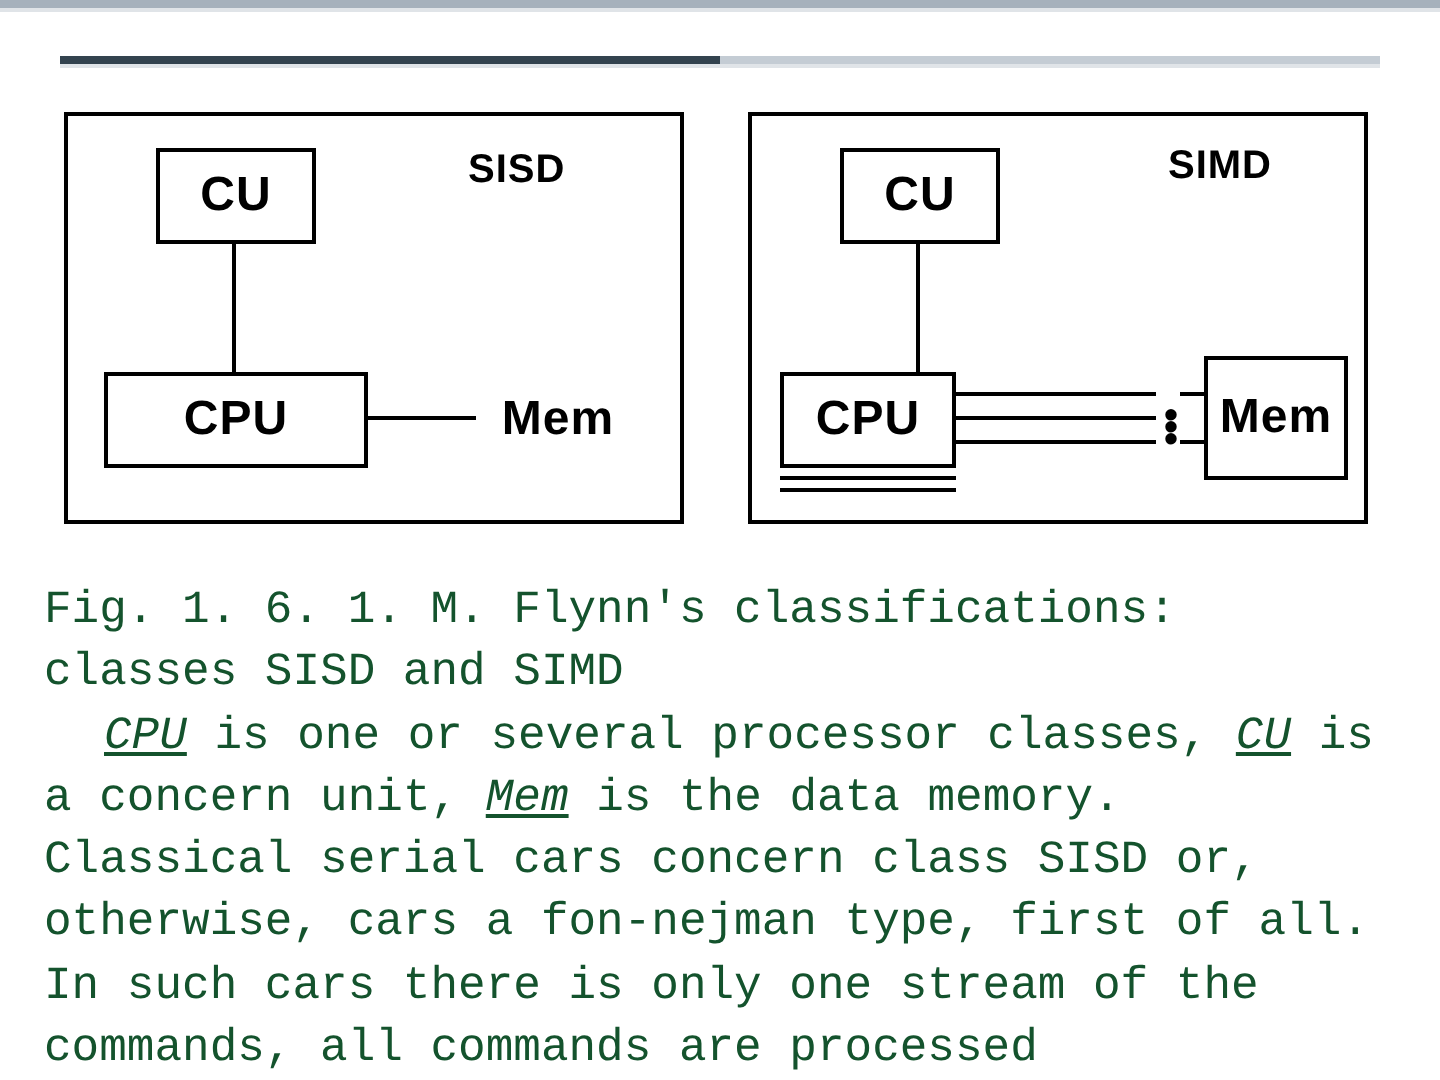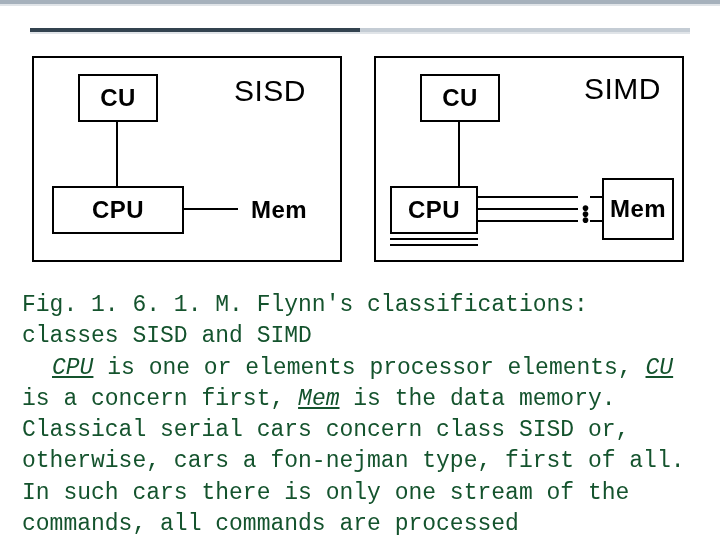--- a/index.html
+++ b/index.html
@@ -46,22 +46,22 @@
     background: #fff;
     font-weight: 900;
     font-size: 24px;
     display: flex;
     align-items: center;
     justify-content: center;
     letter-spacing: 0.5px;
   }
   .label-type {
     position: absolute;
-    font-weight: 400;
-    font-size: 30px;
+    font-weight: 700;
+    font-size: 20px;
     letter-spacing: 0.5px;
   }
 
   
   .l-cu   { left: 44px;  top: 16px;  width: 80px;  height: 48px; }
   .l-cpu  { left: 18px;  top: 128px; width: 132px; height: 48px; }
   .l-mem  { left: 202px; top: 128px; width: 86px;  height: 48px; border:none; }
   .l-sisd { left: 200px; top: 16px; }
 
   
@@ -149,15 +149,15 @@
     <div class="dots">
       <span>•</span>
         <span>•</span>
         <span>•</span>
     </div>
   </div>
 </div>
 
 <div class="caption">
   <span>Fig. 1. 6. 1. M. Flynn's classifications: classes SISD and SIMD</span><br>
-  <span class="indent"><span class="em u">CPU</span></span><span> is one or elements processor elements, </span><span class="em u">CU</span><span> is a concern</span>
-  <span>first, </span><span class="em u">Mem</span><span> is the data memory. Classical serial cars concern class SISD or, otherwise, cars a fon-nejman type, first of all. In such cars there is only one stream of the commands, all commands are processed consistently one after another and each command initiates one scalar operation.</span>
+  <span class="indent"><span class="em u">CPU</span></span><span> is one or several processor classes, </span><span class="em u">CU</span><span> is a concern</span>
+  <span>unit, </span><span class="em u">Mem</span><span> is the data memory. Classical serial cars concern class SISD or, otherwise, cars a fon-nejman type, first of all. In such cars there is only one stream of the commands, all commands are processed consistently one after another and each command initiates one scalar operation.</span>
 </div>
 
 </body></html>

